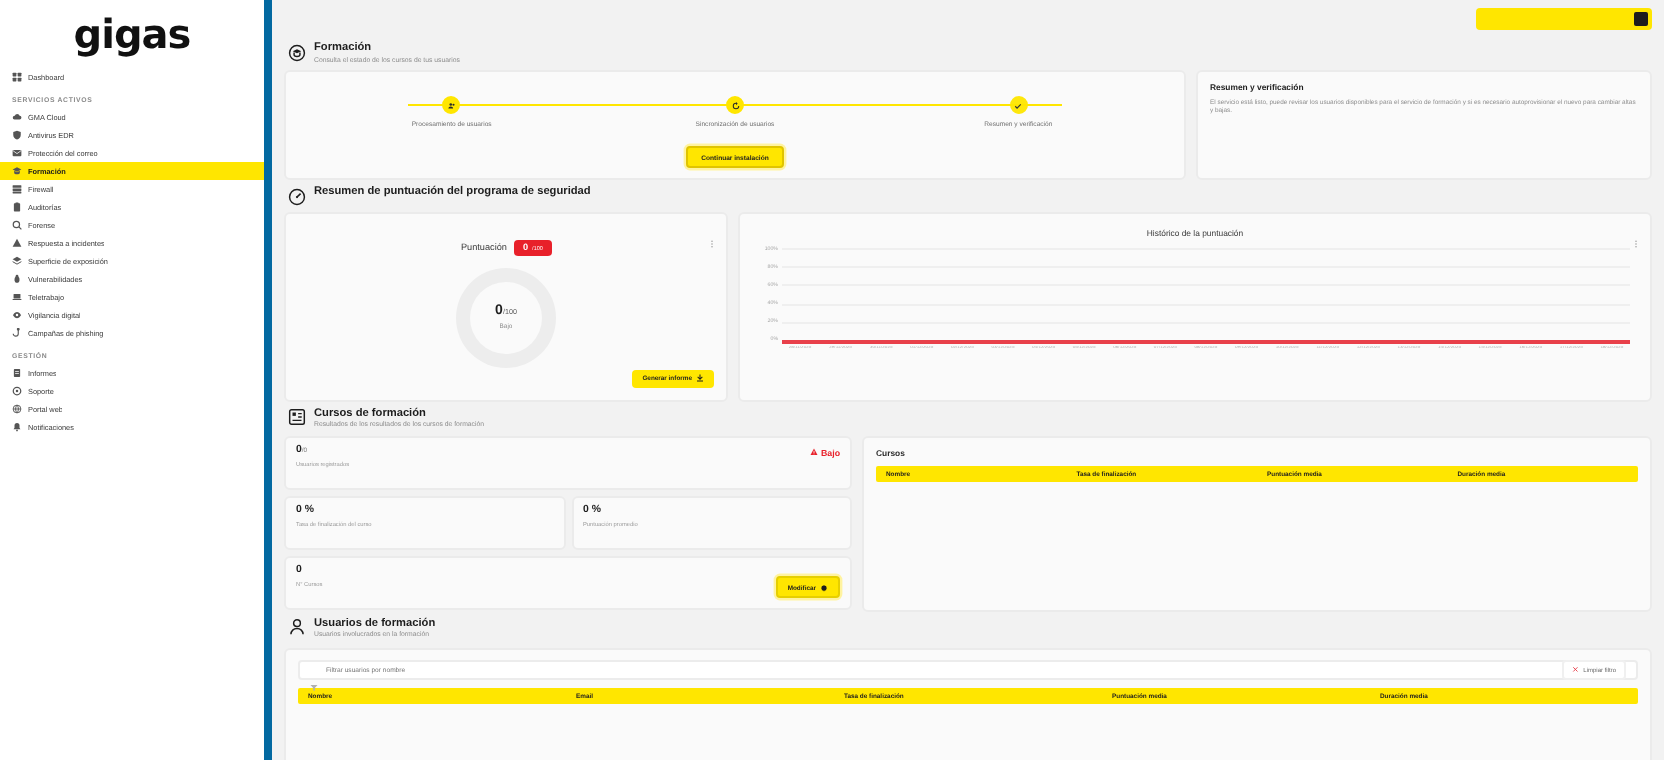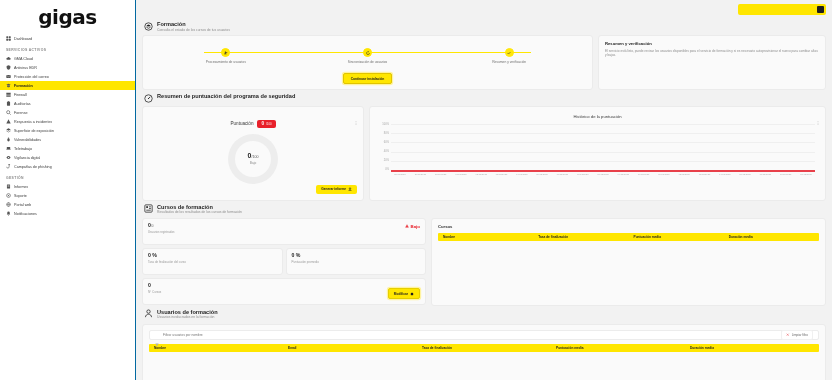--- a/index.html
+++ b/index.html
@@ -9,21 +9,21 @@
     font-family: "Liberation Sans", sans-serif;
     background: #f4f4f4;
     color: #2c2c2c;
   }
   .app { display: flex; width: 832px; height: 380px; }
 
   
   .sidebar {
     width: 136px; height: 380px;
     background: #ffffff;
-    border-right: 1px solid #0369a1;
+    border-right: 4px solid #0369a1;
     padding: 0;
     overflow: hidden;
     flex: 0 0 136px;
   }
   .brand {
     height: 30px;
     display: flex; align-items: center; justify-content: center;
     padding-top: 4px;
   }
   .brand-text {

